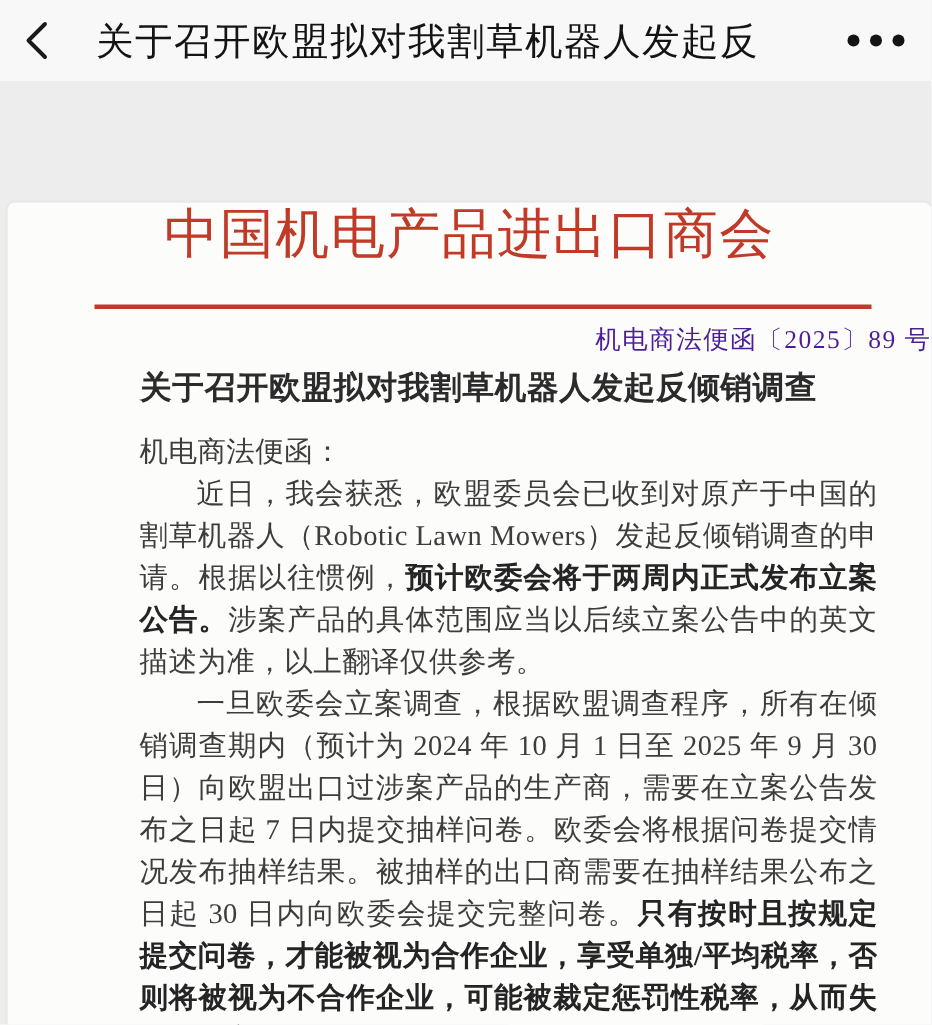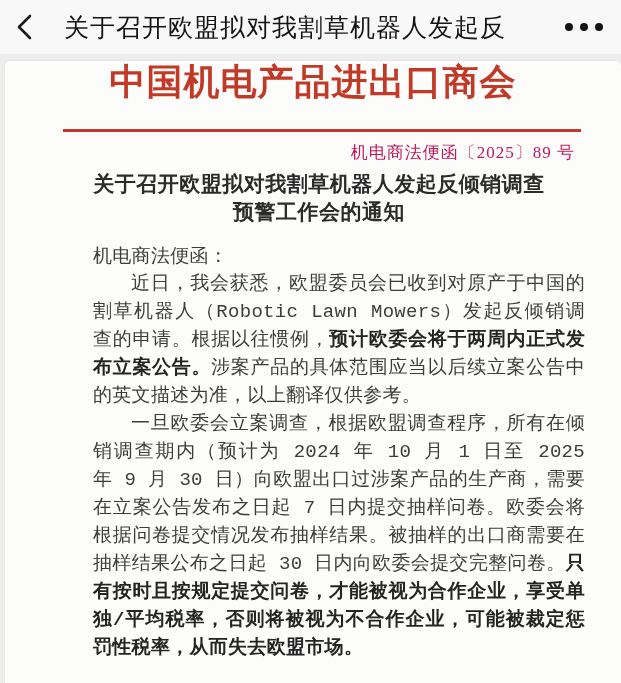--- a/index.html
+++ b/index.html
@@ -62,39 +62,39 @@
     background: var(--page-bg, #fcfcfb);
     width: 616px;
     min-height: 640px;
     border-radius: 5px 5px 0 0;
     font-family: "Liberation Serif", "DejaVu Serif", serif;
     color: var(--doc-text, #3d3d3d);
     box-shadow: 0 0 3px rgba(0,0,0,0.06);
   }
 
   .org-name {
+    margin-top: 74px;
     text-align: center;
     font-size: 36px;
     line-height: 42px;
-    font-weight: 700;
+    font-weight: 400;
     letter-spacing: 1px;
     color: var(--accent-red, #c13a28);
   }
   .red-rule {
     margin: 26px 40px 0 58px;
     height: 3px;
     background: var(--accent-red, #c13a28);
   }
   .doc-number {
     margin-top: 10px;
-    padding-right: 46px;
     text-align: right;
     font-size: 17px;
     line-height: 22px;
-    color: #be185d;
+    color: #4c1d95;
     letter-spacing: 1px;
   }
   .doc-title {
     margin-top: 6px;
     text-align: center;
     font-size: 21px;
     line-height: 28px;
     font-weight: 700;
     color: #2b2b2b;
     letter-spacing: 0.5px;
@@ -107,21 +107,21 @@
     padding: 0 36px 0 88px;
     font-size: 19px;
     line-height: 28px;
     letter-spacing: 0.3px;
   }
   .salutation { margin: 0; }
   .body-para {
     margin: 0;
     text-align: justify;
   }
-  .body-para.indent { text-indent: 2em; font-family: Liberation Mono, monospace; }
+  .body-para.indent { text-indent: 2em; }
   .body-para .bold { font-weight: 700; color: #242424; }
 </style>
 </head>
 <body>
 
 <div class="screen">
 
   <header class="navbar">
     <button class="back-btn" aria-label="back">
       <svg width="17" height="28" viewBox="0 0 17 28">
@@ -140,21 +140,20 @@
     <article class="page">
 
       <h1 class="org-name">中国机电产品进出口商会</h1>
 
       <div class="red-rule"></div>
 
       <div class="doc-number">机电商法便函〔2025〕89 号</div>
 
       <h2 class="doc-title">
         <span class="line">关于召开欧盟拟对我割草机器人发起反倾销调查</span>
-        <span class="line">预警工作会的通知</span>
       </h2>
 
       <div class="doc-body">
         <p class="salutation">机电商法便函：</p>
         <div>
             <p class="body-para indent"><span>近日，我会获悉，欧盟委员会已收到对原产于中国的割草机器人（Robotic Lawn Mowers）发起反倾销调查的申请。根据以往惯例，</span><span class="bold">预计欧委会将于两周内正式发布立案公告。</span><span>涉案产品的具体范围应当以后续立案公告中的英文描述为准，以上翻译仅供参考。</span></p>
             <p class="body-para indent"><span>一旦欧委会立案调查，根据欧盟调查程序，所有在倾销调查期内（预计为 2024 年 10 月 1 日至 2025 年 9 月 30 日）向欧盟出口过涉案产品的生产商，需要在立案公告发布之日起 7 日内提交抽样问卷。欧委会将根据问卷提交情况发布抽样结果。被抽样的出口商需要在抽样结果公布之日起 30 日内向欧委会提交完整问卷。</span><span class="bold">只有按时且按规定提交问卷，才能被视为合作企业，享受单独/平均税率，否则将被视为不合作企业，可能被裁定惩罚性税率，从而失去欧盟市场。</span></p>
           </div>
       </div>
 

